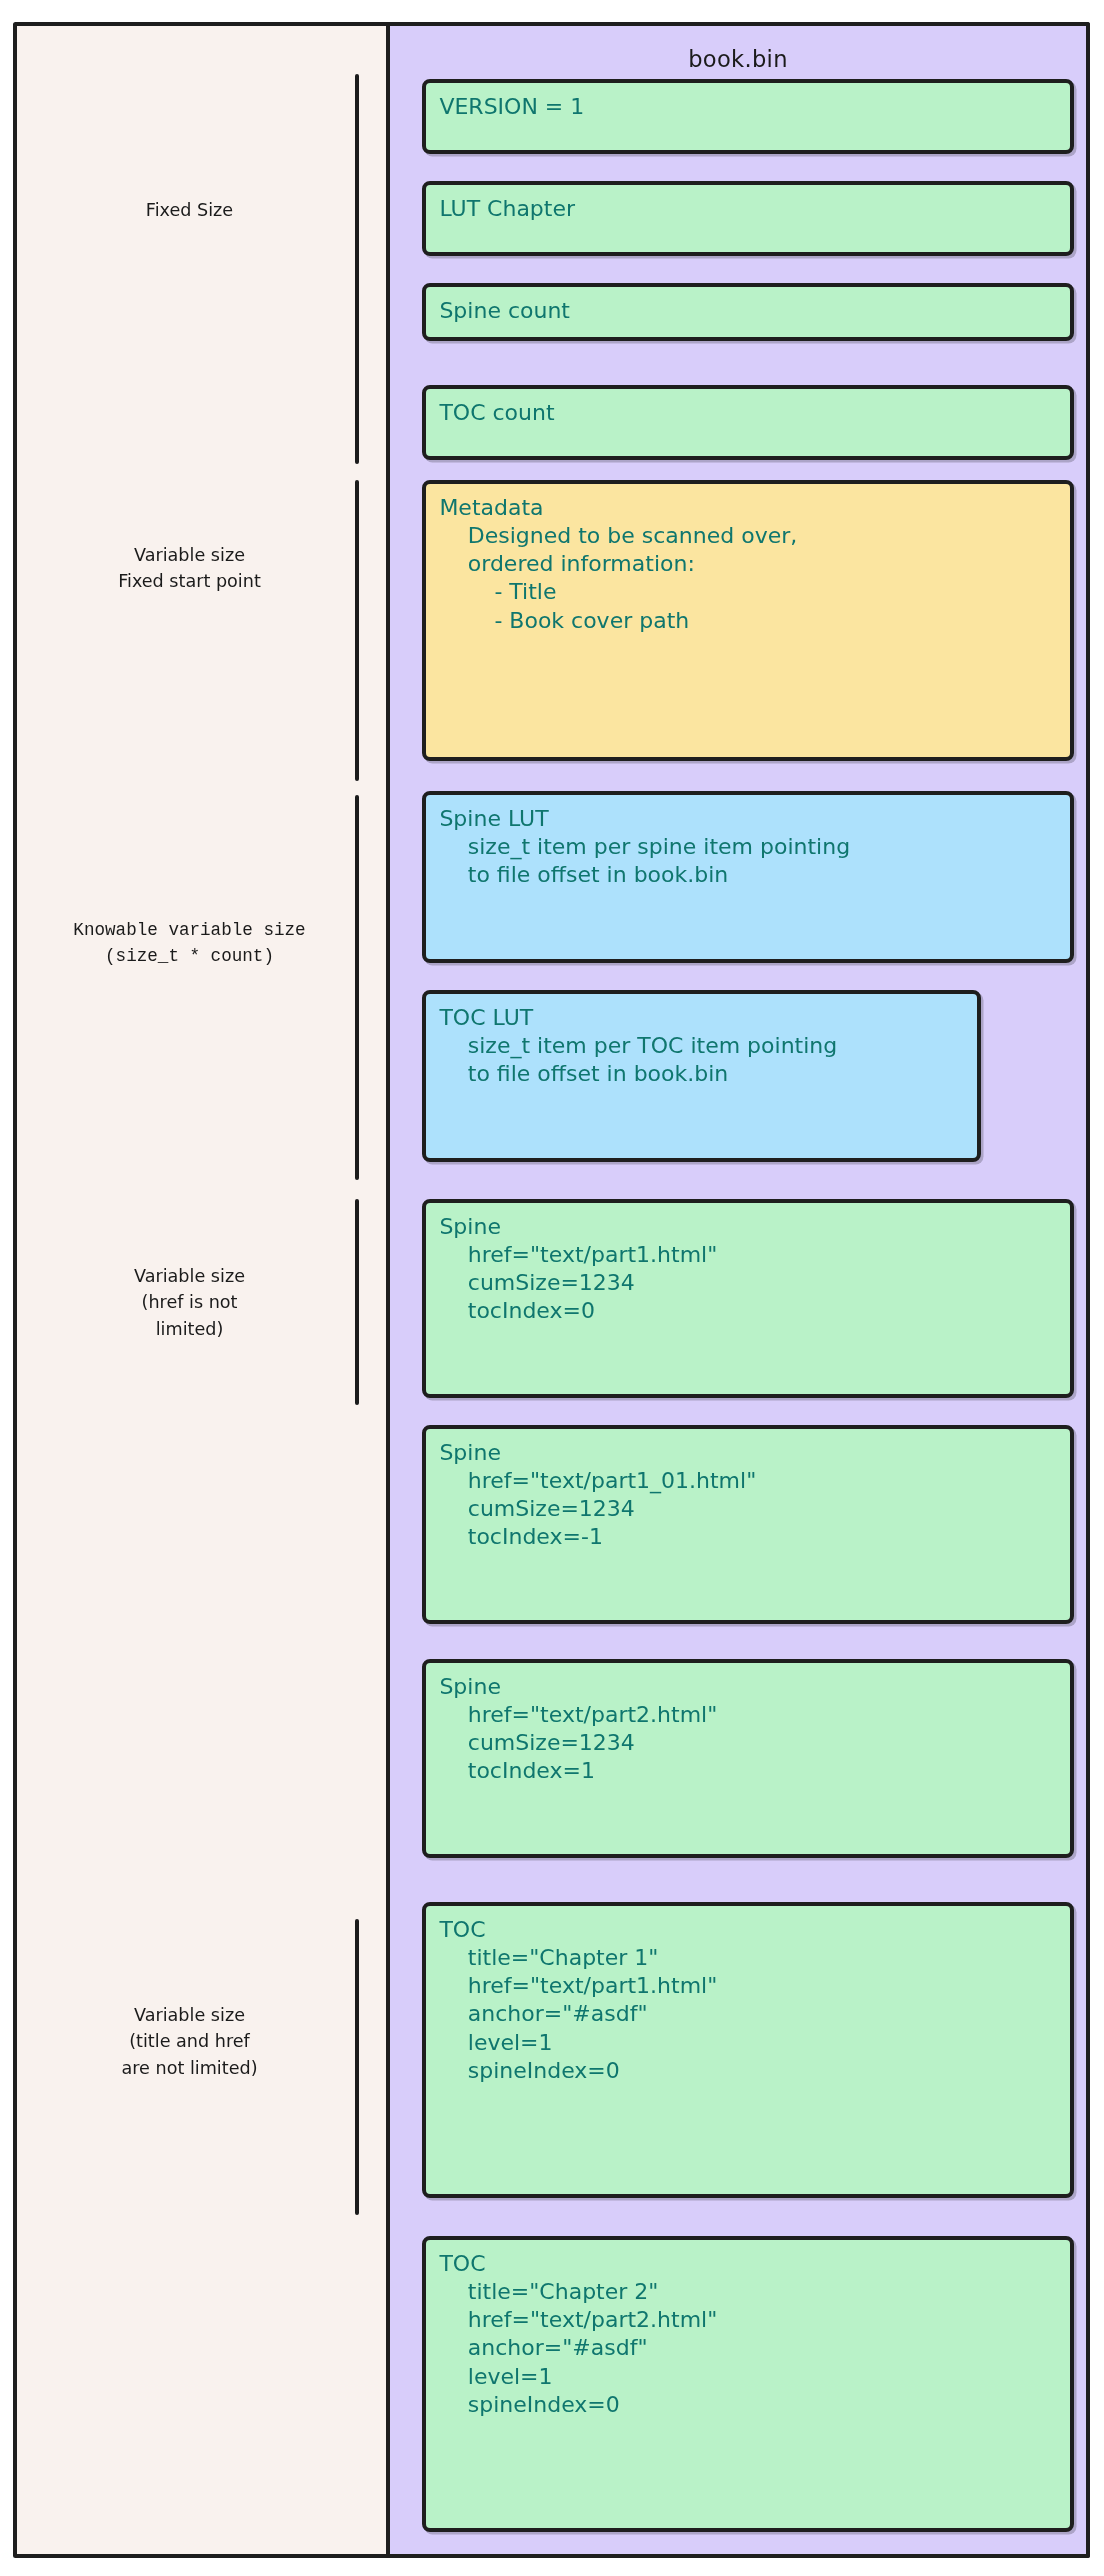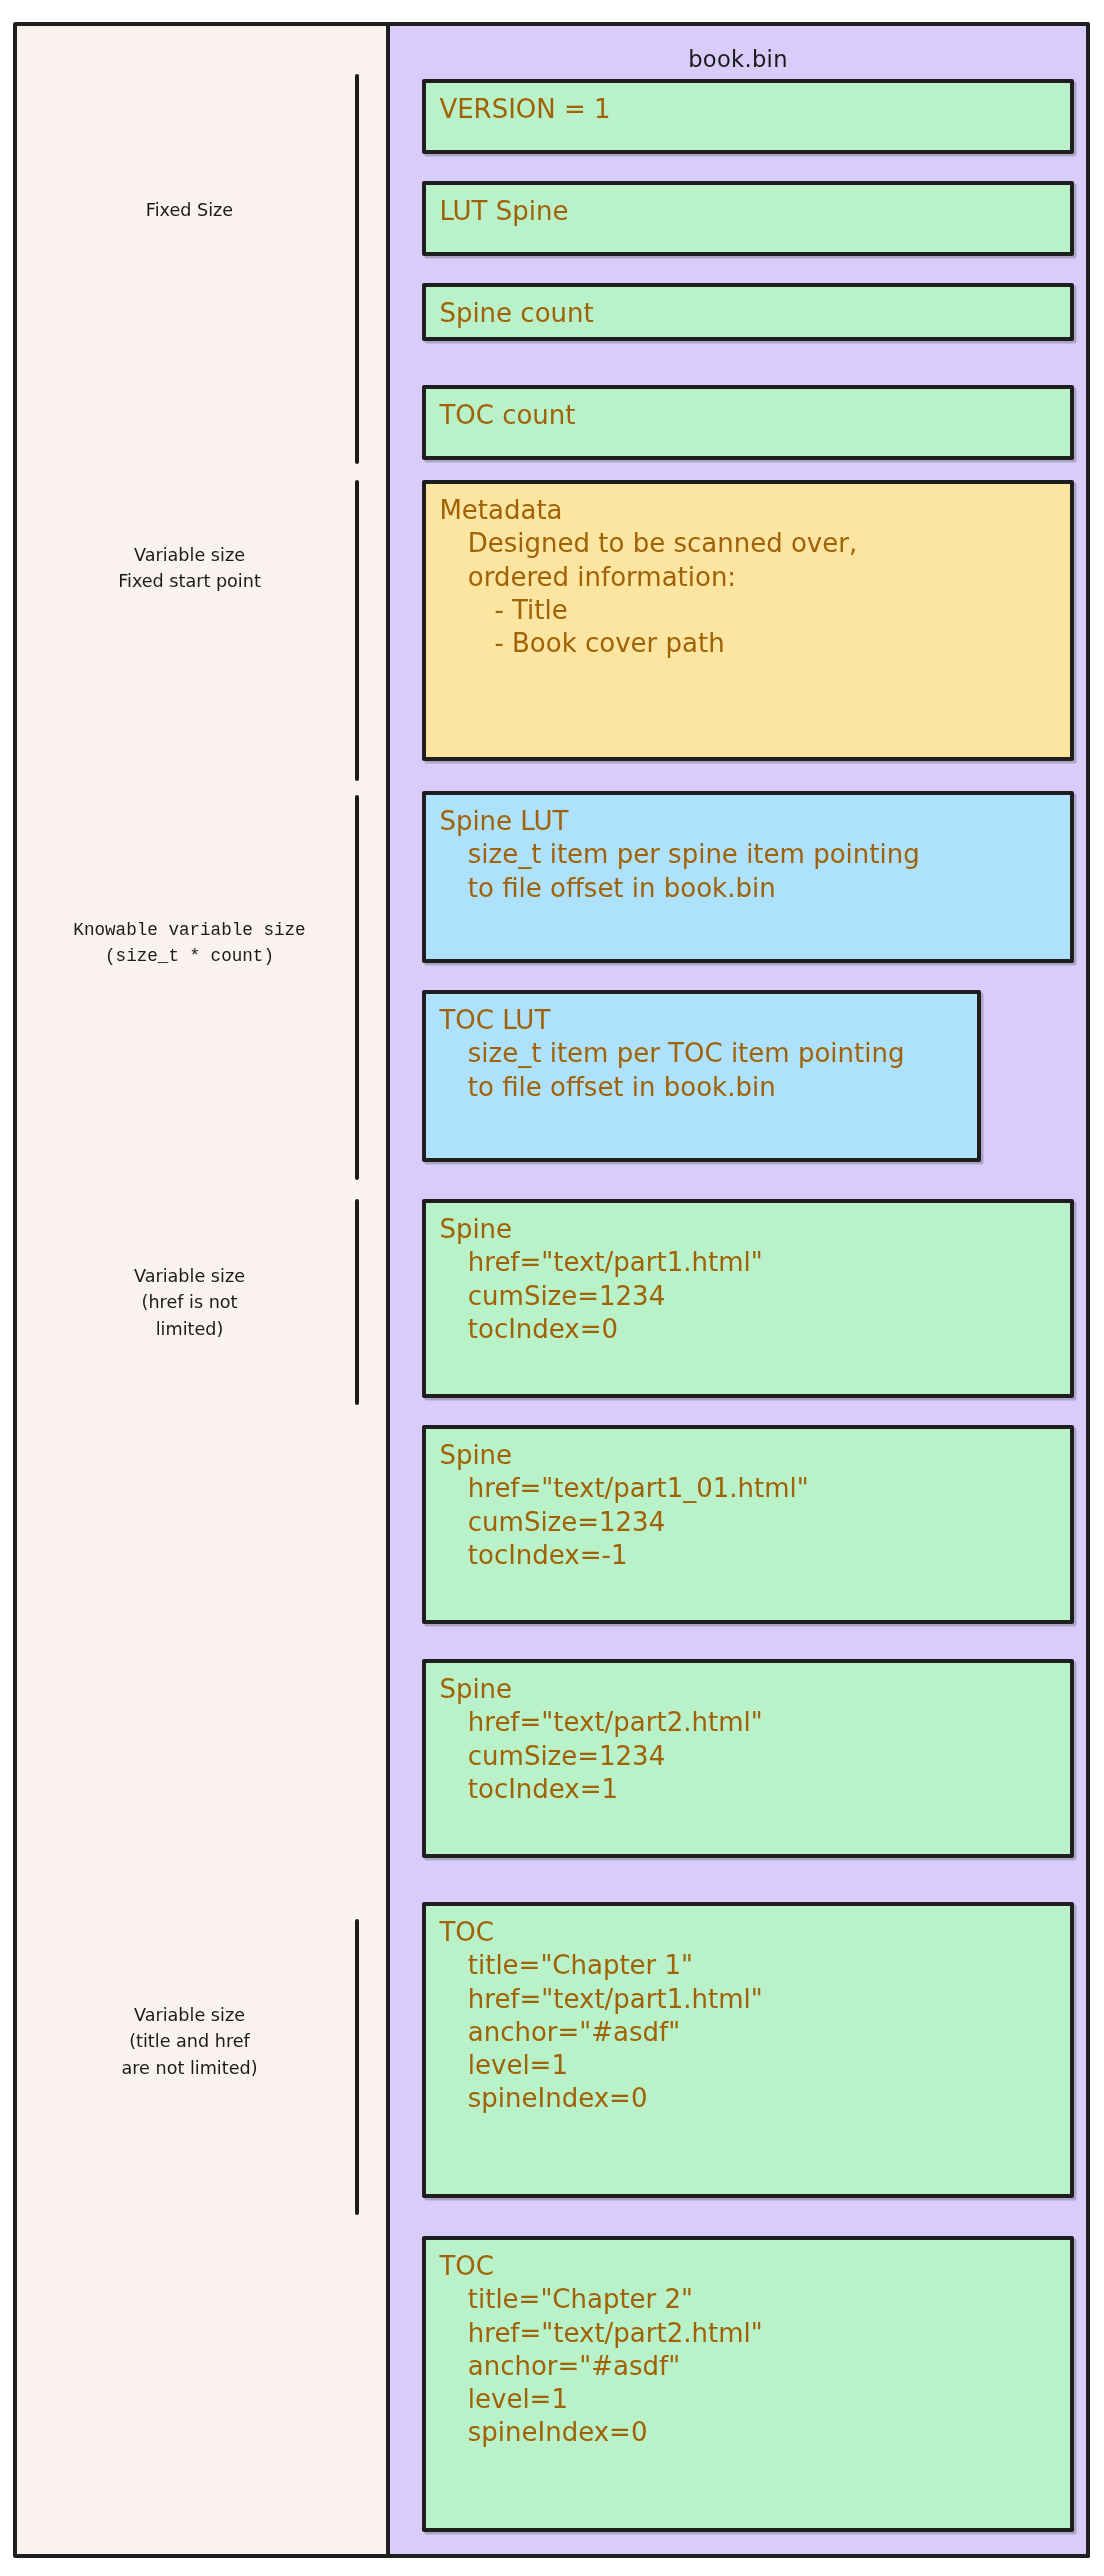--- a/index.html
+++ b/index.html
@@ -58,25 +58,25 @@
     color: #1b1b1b;
     letter-spacing: 0.3px;
     font-family: "DejaVu Sans", sans-serif;
   }
 
   
   .blk {
     position: absolute;
     box-sizing: border-box;
     border: 4.2px solid #1e1e1e;
-    border-radius: 2px;
+    border-radius: 8px;
     padding: 10px 13.4px 11.7px 13.4px;
-    font-size: 26px;
+    font-size: 22px;
     line-height: 1.28;
-    color: #a16207;
+    color: #0f766e;
     white-space: pre;
     box-shadow: 2.5px 2.5px 0 rgba(20,20,20,0.22);
   }
   .blk .ln { display: block; }
   .blk .ln.ind { padding-left: 28.4px; }
   .blk .ln.ind2 { padding-left: 55px; }
 
   .green  { background: #b9f2c8; }
   .yellow { background: #fbe5a0; }
   .blue   { background: #ade1fc; }
@@ -133,21 +133,21 @@
   <div class="bracket" style="top:480px; height:301px;"></div>
   <div class="bracket" style="top:795px; height:385px;"></div>
   <div class="bracket" style="top:1199px;height:206px;"></div>
   <div class="bracket" style="top:1919px;height:296px;"></div>
 
   <div class="bin-panel">
     <div class="bin-title">book.bin</div>
   </div>
 
   <div class="blk green" style="left:422px; top:79px;   width:652px; height:75px;"><span class="ln">VERSION = 1</span></div>
-  <div class="blk green" style="left:422px; top:181px;  width:652px; height:75px;"><span class="ln">LUT Spine</span></div>
+  <div class="blk green" style="left:422px; top:181px;  width:652px; height:75px;"><span class="ln">LUT Chapter</span></div>
   <div class="blk green" style="left:422px; top:283px;  width:652px; height:58px;"><span class="ln">Spine count</span></div>
   <div class="blk green" style="left:422px; top:385px;  width:652px; height:75px;"><span class="ln">TOC count</span></div>
   <div class="blk yellow" style="left:422px; top:480px;  width:652px; height:281px;"><span class="ln">Metadata</span><span class="ln ind">Designed to be scanned over,</span><span class="ln ind">ordered information:</span><span class="ln ind2">- Title</span><span class="ln ind2">- Book cover path</span></div>
   <div class="blk blue" style="left:422px; top:791px;  width:652px; height:172px;"><span class="ln">Spine LUT</span><span class="ln ind">size_t item per spine item pointing</span><span class="ln ind">to file offset in book.bin</span></div>
   <div class="blk blue" style="left:422px; top:990px; width:559px; height:172px;"><span class="ln">TOC LUT</span><span class="ln ind">size_t item per TOC item pointing</span><span class="ln ind">to file offset in book.bin</span></div>
   <div class="blk green" style="left:422px; top:1199px; width:652px; height:199px;"><span class="ln">Spine</span><span class="ln ind">href="text/part1.html"</span><span class="ln ind">cumSize=1234</span><span class="ln ind">tocIndex=0</span></div>
   <div class="blk green" style="left:422px; top:1425px; width:652px; height:199px;"><span class="ln">Spine</span><span class="ln ind">href="text/part1_01.html"</span><span class="ln ind">cumSize=1234</span><span class="ln ind">tocIndex=-1</span></div>
   <div class="blk green" style="left:422px; top:1659px; width:652px; height:199px;"><span class="ln">Spine</span><span class="ln ind">href="text/part2.html"</span><span class="ln ind">cumSize=1234</span><span class="ln ind">tocIndex=1</span></div>
   <div class="blk green" style="left:422px; top:1902px; width:652px; height:296px;"><span class="ln">TOC</span><span class="ln ind">title="Chapter 1"</span><span class="ln ind">href="text/part1.html"</span><span class="ln ind">anchor="#asdf"</span><span class="ln ind">level=1</span><span class="ln ind">spineIndex=0</span></div>
   <div class="blk green" style="left:422px; top:2236px; width:652px; height:296px;"><span class="ln">TOC</span><span class="ln ind">title="Chapter 2"</span><span class="ln ind">href="text/part2.html"</span><span class="ln ind">anchor="#asdf"</span><span class="ln ind">level=1</span><span class="ln ind">spineIndex=0</span></div>

